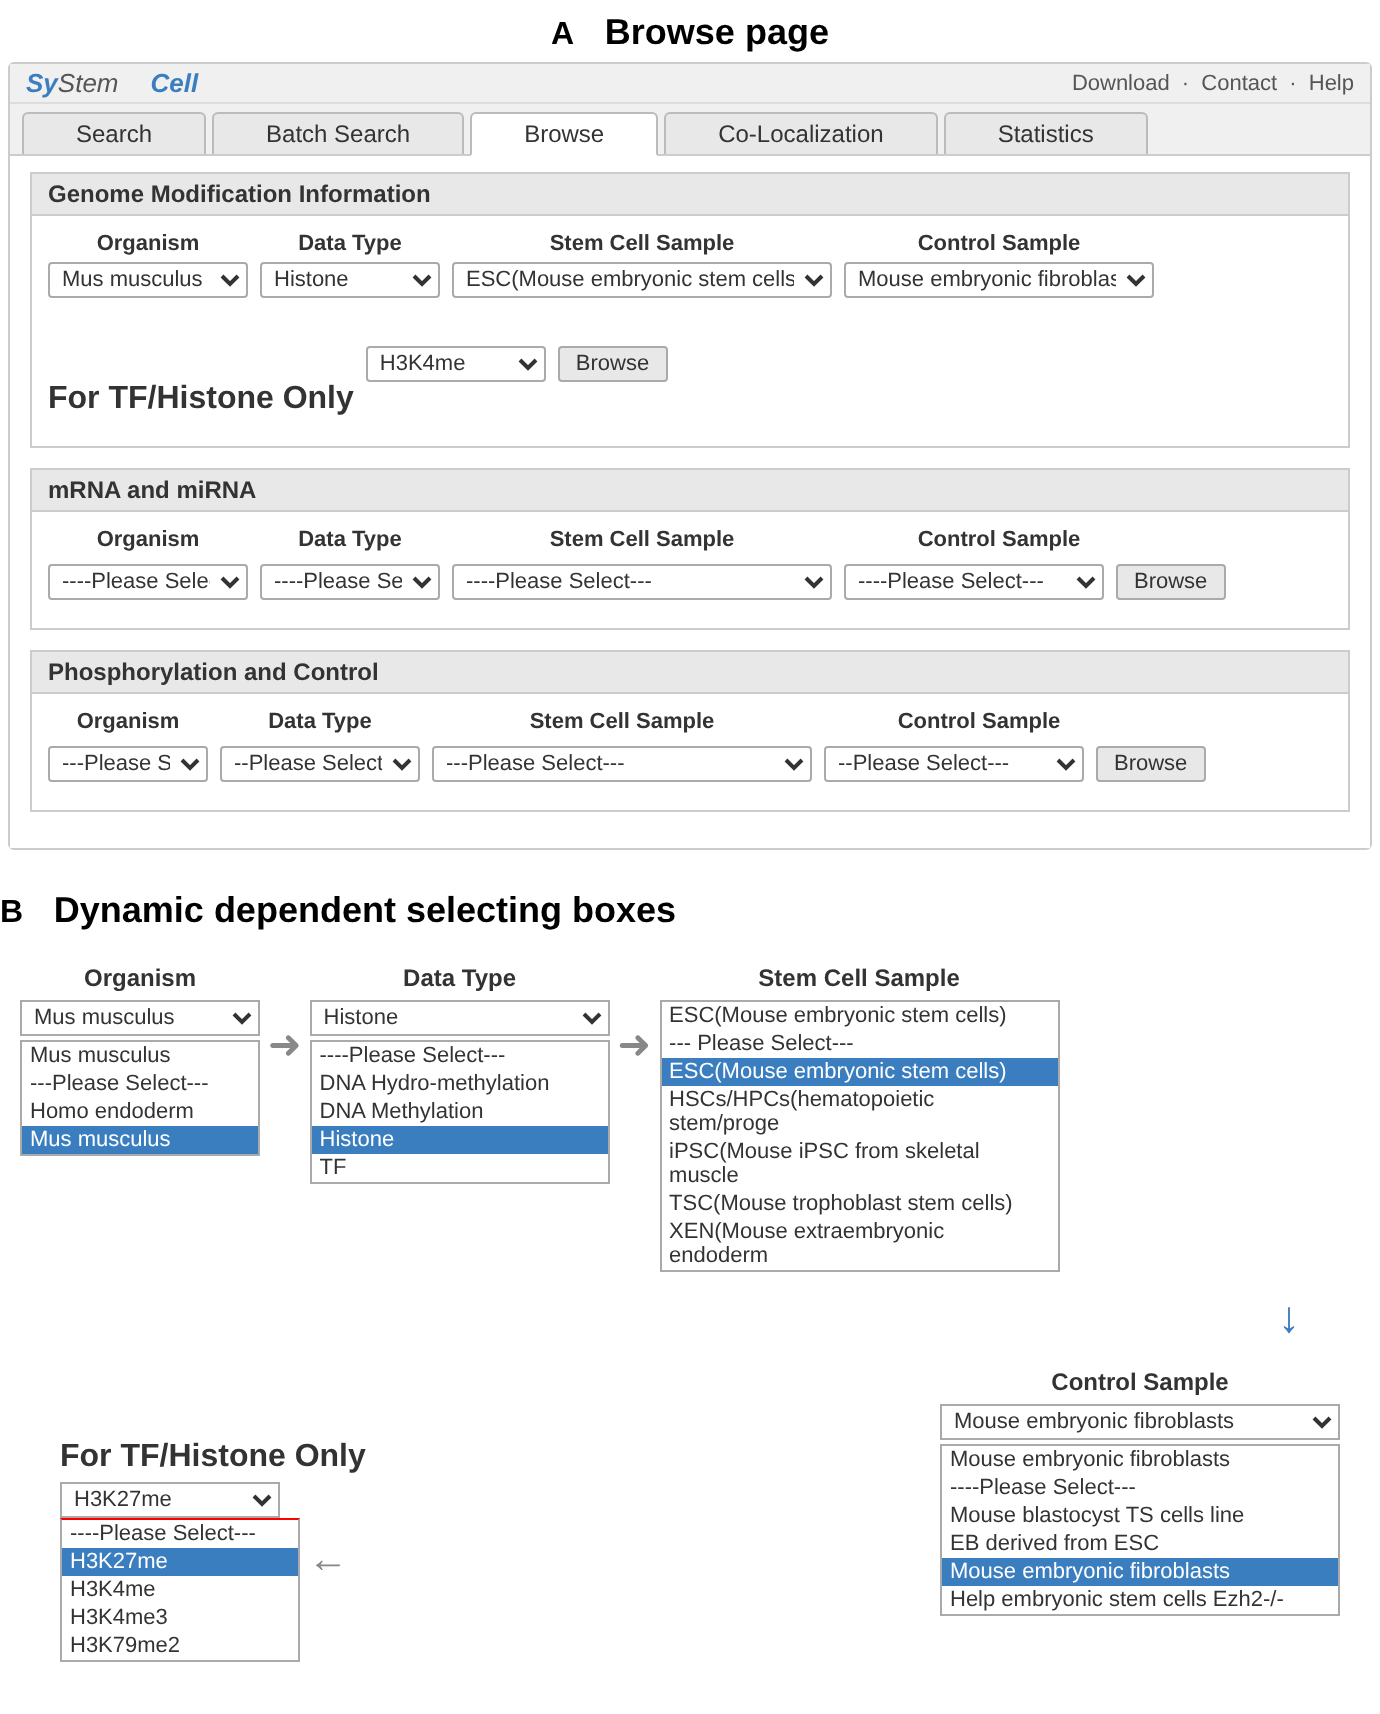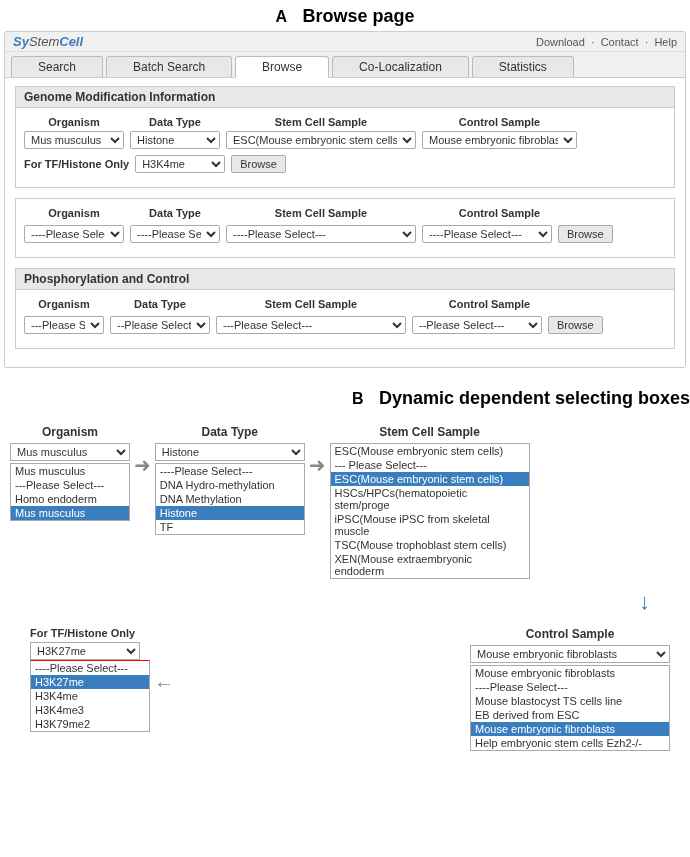--- a/index.html
+++ b/index.html
@@ -44,21 +44,21 @@
 
     .browser-logo {
       font-size: 13px;
       font-style: italic;
       color: #555;
       display: flex;
       align-items: center;
     }
     .logo-sy { color: #3a7ebf; font-weight: bold; }
     .logo-stem { color: #555; font-style: italic; }
-    .logo-cell { color: #3a7ebf; font-weight: bold; }
+    .logo-cell { color: #3a7ebf; font-weight: bold; margin-left: 16px; }
 
     .browser-links {
       font-size: 11px;
       color: #555;
     }
     .browser-links span { cursor: pointer; }
     .dot-sep { margin: 0 3px; }
 
     .nav-tabs {
       display: flex;
@@ -137,21 +137,21 @@
       background: #e8e8e8;
       border: 1px solid #aaa;
       border-radius: 2px;
       cursor: pointer;
       font-size: 11px;
       color: #333;
     }
 
     
     .part-b-title-section {
-      text-align: right;
+      text-align: left;
       padding: 14px 0 10px 0;
     }
 
     .diagram-area {
       padding: 6px 10px;
       display: flex;
       flex-direction: column;
       gap: 10px;
     }
 
@@ -214,24 +214,25 @@
       background: #3a7ebf;
       color: #fff;
     }
 
     .tf-histone-section {
       display: flex;
       flex-direction: column;
       gap: 3px;
     }
     .tf-histone-label {
-      font-size: 11px;
+      font-size: 16px;
       font-weight: bold;
       color: #333;
       white-space: nowrap;
+      margin-top: 36px;
     }
 
     .control-sample-box {
       display: flex;
       flex-direction: column;
       gap: 2px;
       margin-left: auto;
     }
   </style>
 </head>
@@ -301,20 +302,21 @@
           <span class="tf-histone-label">For TF/Histone Only</span>
           <select class="form-select" style="width:90px">
             <option>H3K4me</option>
           </select>
           <button class="browse-btn">Browse</button>
         </div>
       </div>
     </div>
 
     <div class="info-section">
+      <div class="info-section-title">mRNA and miRNA</div>
       <div class="info-section-body">
         <div class="form-row">
           <div class="form-col" style="width:100px">
             <div class="col-label">Organism</div>
           </div>
           <div class="form-col" style="width:90px">
             <div class="col-label">Data Type</div>
           </div>
           <div class="form-col" style="width:190px">
             <div class="col-label">Stem Cell Sample</div>

